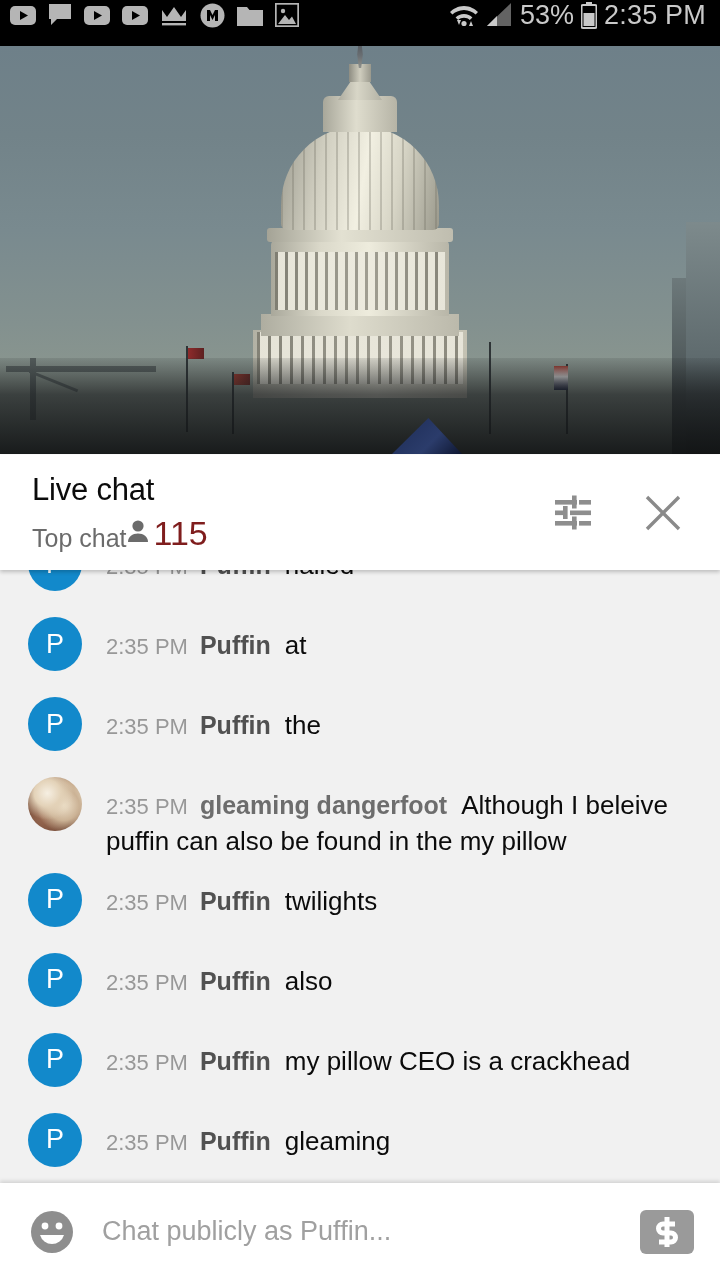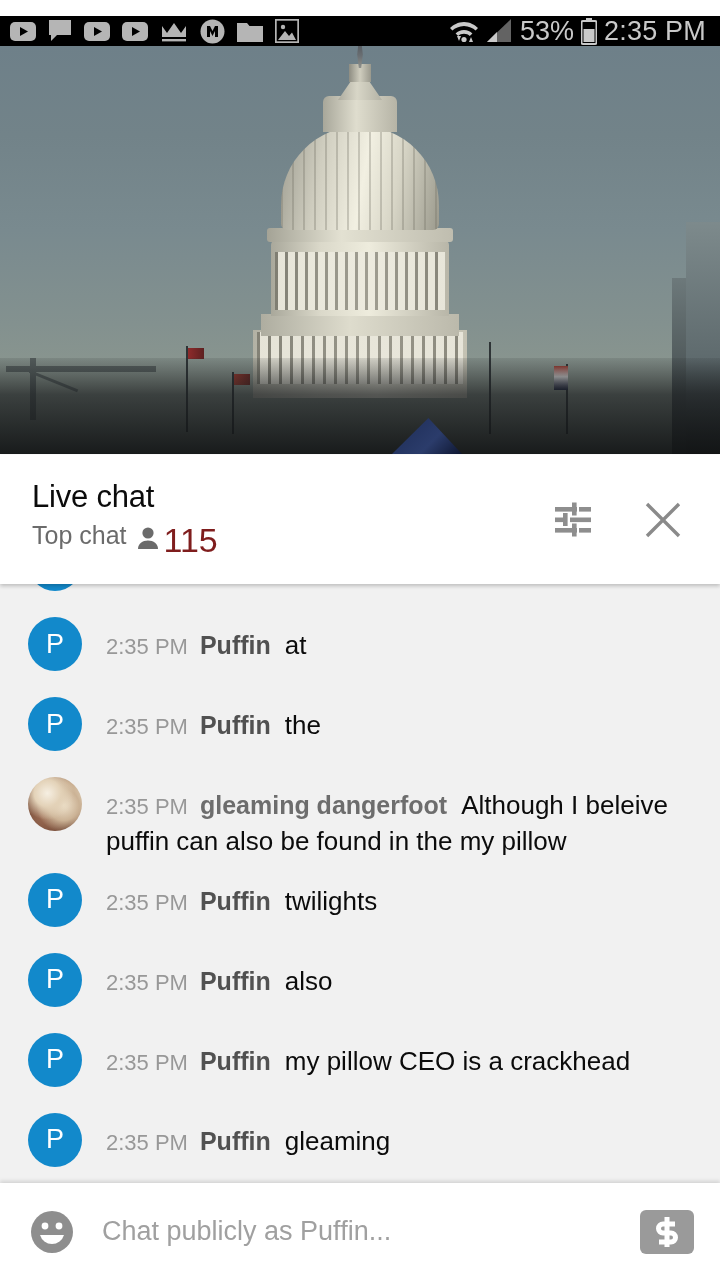--- a/index.html
+++ b/index.html
@@ -6,21 +6,21 @@
   html,body { width:720px; height:1280px; }
   body {
     font-family:"Liberation Sans", sans-serif;
     background:#ffffff;
     overflow:hidden;
     position:relative;
   }
 
   
   .statusbar{
-    position:absolute; left:0; top:16px; width:720px; height:46px;
+    position:absolute; left:0; top:0; width:720px; height:46px;
     background:#000000; display:flex; align-items:center;
     padding:0 14px 16px 10px;
   }
   .sb-left{ display:flex; align-items:center; gap:12px; flex:1; }
   .sb-right{ display:flex; align-items:center; gap:7px; }
   .sb-ico{ display:inline-flex; align-items:center; justify-content:center; }
   .sb-text{
     color:#c9c9c9; font-size:27px; letter-spacing:.2px;
     font-family:"Liberation Sans", sans-serif;
   }
@@ -113,28 +113,28 @@
   .crane .mast{ left:24px; top:0; width:6px; height:62px; }
   .crane .diag{ left:24px; top:12px; width:52px; height:3px; transform:rotate(22deg); transform-origin:left top; }
   .blueflag{
     position:absolute; left:392px; bottom:0; width:70px; height:36px;
     background:linear-gradient(135deg,#1c2b55 0%, #2b3c6b 60%, #0e1630 100%);
     clip-path:polygon(0 100%, 100% 100%, 52% 0%);
   }
 
   
   .chat-header{
-    position:absolute; left:0; top:455px; width:720px; height:129px;
+    position:absolute; left:0; top:455px; width:720px; height:115px;
     background:#ffffff; display:flex; align-items:center;
     padding:0 24px 0 32px; z-index:5;
     box-shadow:0 2px 4px rgba(0,0,0,.22);
   }
   .ch-titles{ flex:1; }
   .ch-title{ font-size:31px; color:#0b0b0b; line-height:1.15; letter-spacing:-.2px; }
-  .ch-sub{ display:flex; align-items:flex-start; margin-top:6px; gap:10px; }
+  .ch-sub{ display:flex; align-items:flex-end; margin-top:6px; }
   .ch-subtext{ font-size:25px; color:#6b6b6b; }
   .ch-count{ font-size:34px; color:#7f1d1d; }
   .ch-viewers{ display:flex; align-items:center; gap:5px; }
   .ch-actions{ display:flex; align-items:center; gap:44px; padding-right:10px; }
   .ch-btn{ width:46px; height:46px; display:flex; align-items:center; justify-content:center; cursor:pointer; }
 
   
   .chat-list{
     position:absolute; left:0; top:566px; width:720px; height:617px;
     background:#f1f1f1; overflow:hidden;

